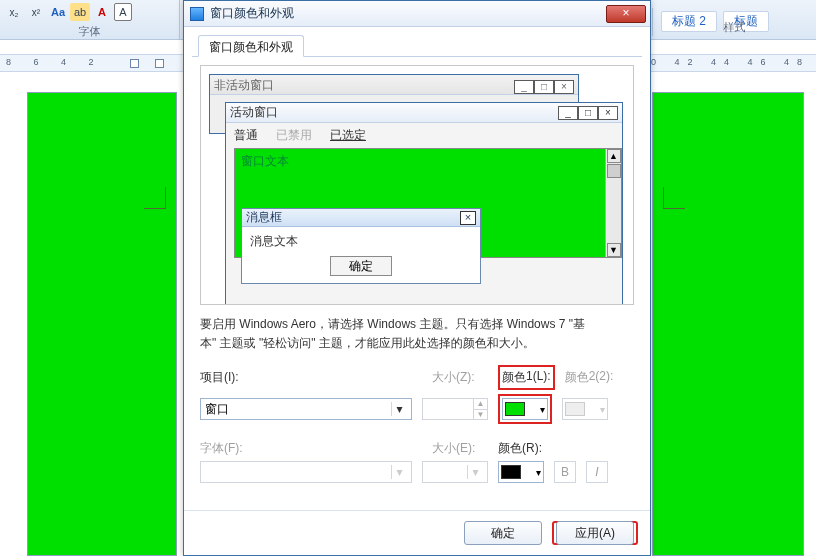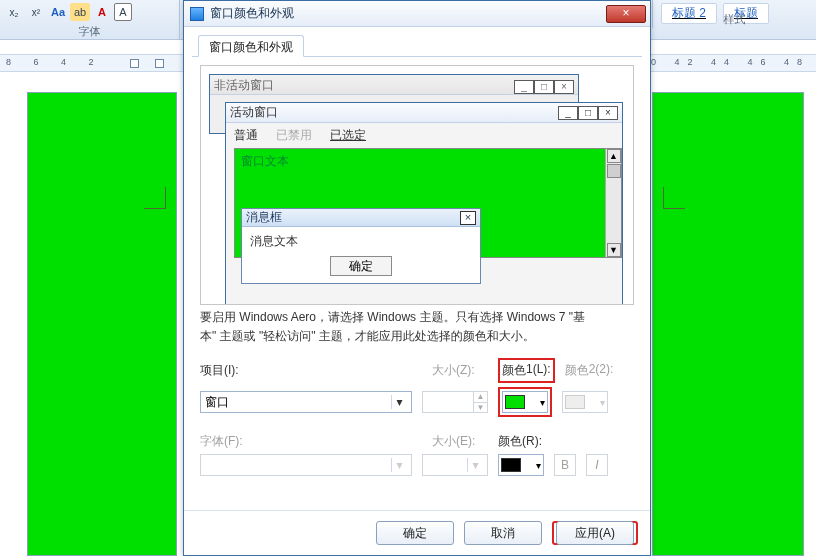--- a/index.html
+++ b/index.html
@@ -37,23 +37,22 @@
   .ribbon-icon.sub { font-size: 10px; }
   .ribbon-icon.aa { font-weight: bold; color: #1f5fbf; }
   .ribbon-icon.hl { background: #ffe08a; }
   .ribbon-icon.red { color: #c00; font-weight: bold; }
   .ribbon-icon.box { border: 1px solid #7a7a7a; width: 18px; background: #fff; }
   .ribbon-label {
     text-align: center; font-size: 11px; color: #5a6a80;
     position: absolute; bottom: 1px; left: 0; right: 0;
   }
   .ribbon-group-right {
-    position: absolute; right: 0; top: 0; width: 164px; height: 28px;
+    position: absolute; right: 0; top: 8px; width: 164px; height: 28px;
     border-left: 1px solid #b7c8de;
-    text-decoration: underline;
   }
   .style-btns { display: flex; gap: 6px; padding: 3px 8px 0 8px; justify-content:flex-start;}
   .style-btn {
     border: 1px solid #c5d4e8; background: #fff; color: #1f5fbf;
     padding: 1px 10px; font-size: 12px; border-radius: 2px;
   }
   
   .ruler {
     position: absolute; left: 0; top: 54px; width: 816px; height: 18px;
     background: #eef4fb; border-top: 1px solid #c9d7ea; border-bottom: 1px solid #c9d7ea;
@@ -146,21 +145,21 @@
   }
   .msgbox .mt {
     background: linear-gradient(#eaf2fb,#cfe0f5); height:18px; display:flex; align-items:center;
     padding:0 4px; font-size:12px; color:#1f3a5d; border-bottom:1px solid #a9c0de;
   }
   .msgbox .mt .x { margin-left:auto; width:16px; height:14px; border:1px solid #333; text-align:center; line-height:11px; font-size:11px; background:#fff;}
   .msgbox .mb { padding:6px 8px 4px 8px; font-size:12px; color:#333;}
   .msgbox .mf { text-align:center; padding:4px 0 8px 0;}
   .msgbox .mf .okb { border:1px solid #8a8a8a; background:#f4f4f4; padding:2px 18px; font-size:12px;}
   
-  .hint { margin-top:3px; font-size:12px; color:#333; line-height:1.6; }
+  .hint { margin-top:10px; font-size:12px; color:#333; line-height:1.6; }
   
   .row { display:flex; align-items:center; margin-top:12px; gap:10px;}
   .col-lbl { width:76px; color:#333;}
   .col-lbl.dis { color:#a0a0a0;}
   .sel {
     border:1px solid #9fb4cf; height:22px; background:#fff; display:flex; align-items:center; padding:0 4px; position:relative;
   }
   .sel .caret { margin-left:auto; width:16px; text-align:center; color:#333; border-left:1px solid #cfd8e6;}
   .sel.dis { color:#a0a0a0; border-color:#d0d6de;}
   .sel-item { width:212px; }
@@ -351,18 +350,17 @@
         <span class="caret">▾</span>
       </div>
       <div class="bi-btn">B</div>
       <div class="bi-btn" style="font-style:italic">I</div>
     </div>
 
   </div>
 
   <div class="footer">
     <div class="btn">确定</div>
-    <div class="btn">取消</div>
     <div class="btn apply-wrap">
       <div class="btn">应用(A)</div>
     </div>
   </div>
 </div>
 
 </body></html>

